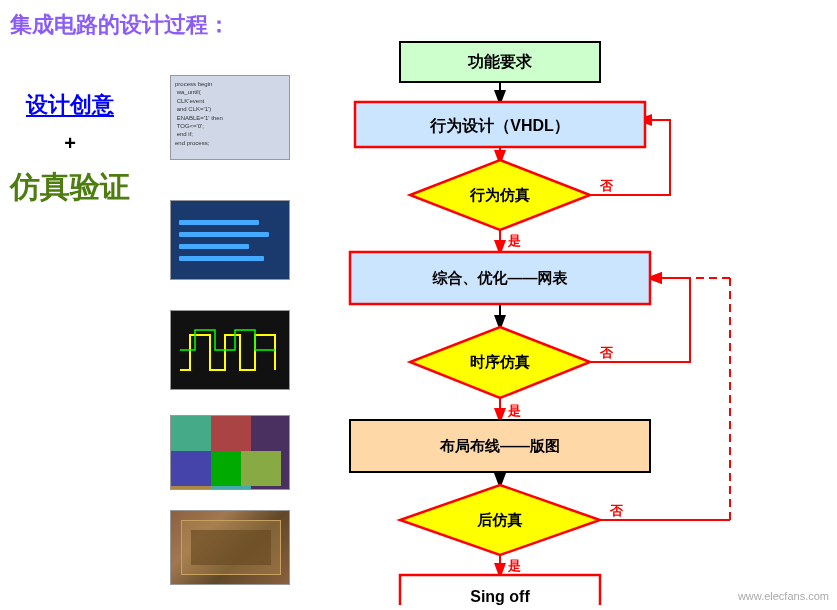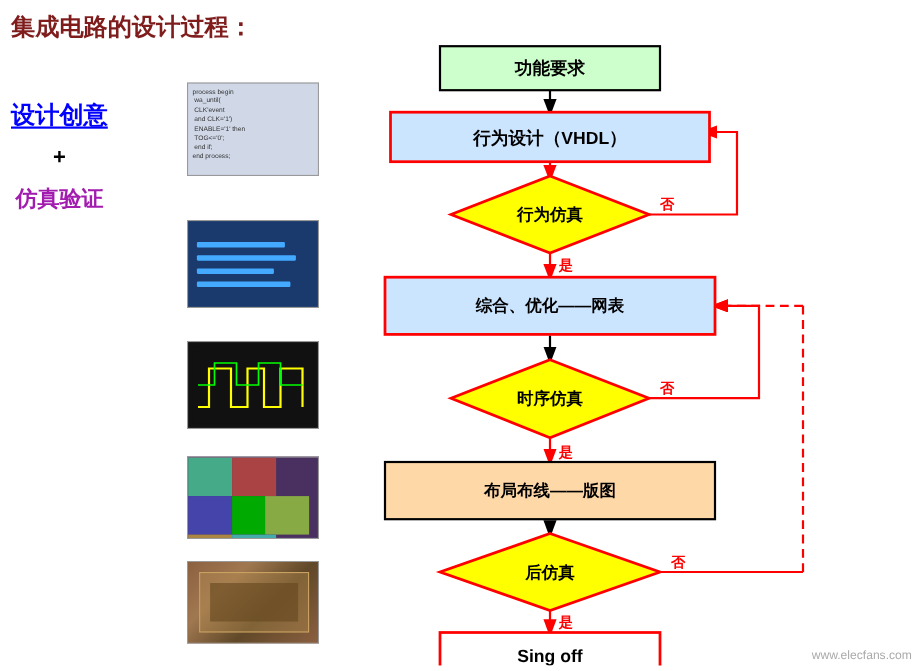--- a/index.html
+++ b/index.html
@@ -15,21 +15,21 @@
     
     .page-title {
       position: absolute;
       top: 10px;
       left: 10px;
       font-size: 22px;
       font-weight: bold;
       color: #00f;
     }
     .page-title span {
-      color: #7f1d1d;
+      color: #8b5cf6;
     }
 
     
     .left-label {
       position: absolute;
       left: 10px;
       top: 90px;
       display: flex;
       flex-direction: column;
       align-items: center;
@@ -41,23 +41,23 @@
       color: #00f;
       text-decoration: underline;
       text-underline-offset: 3px;
     }
     .left-label .plus {
       font-size: 20px;
       font-weight: bold;
       color: #000;
     }
     .left-label .sim-label {
-      font-size: 20px;
-      font-weight: bold;
-      color: #a21caf;
+      font-size: 30px;
+      font-weight: bold;
+      color: #4d7c0f;
     }
 
     
     .thumb {
       position: absolute;
       left: 170px;
       border: 1px solid #999;
     }
     .thumb-1 { top: 75px; width: 120px; height: 85px; background: #d0d8e8; }
     .thumb-2 { top: 200px; width: 120px; height: 80px; background: #1a3a6e; }

